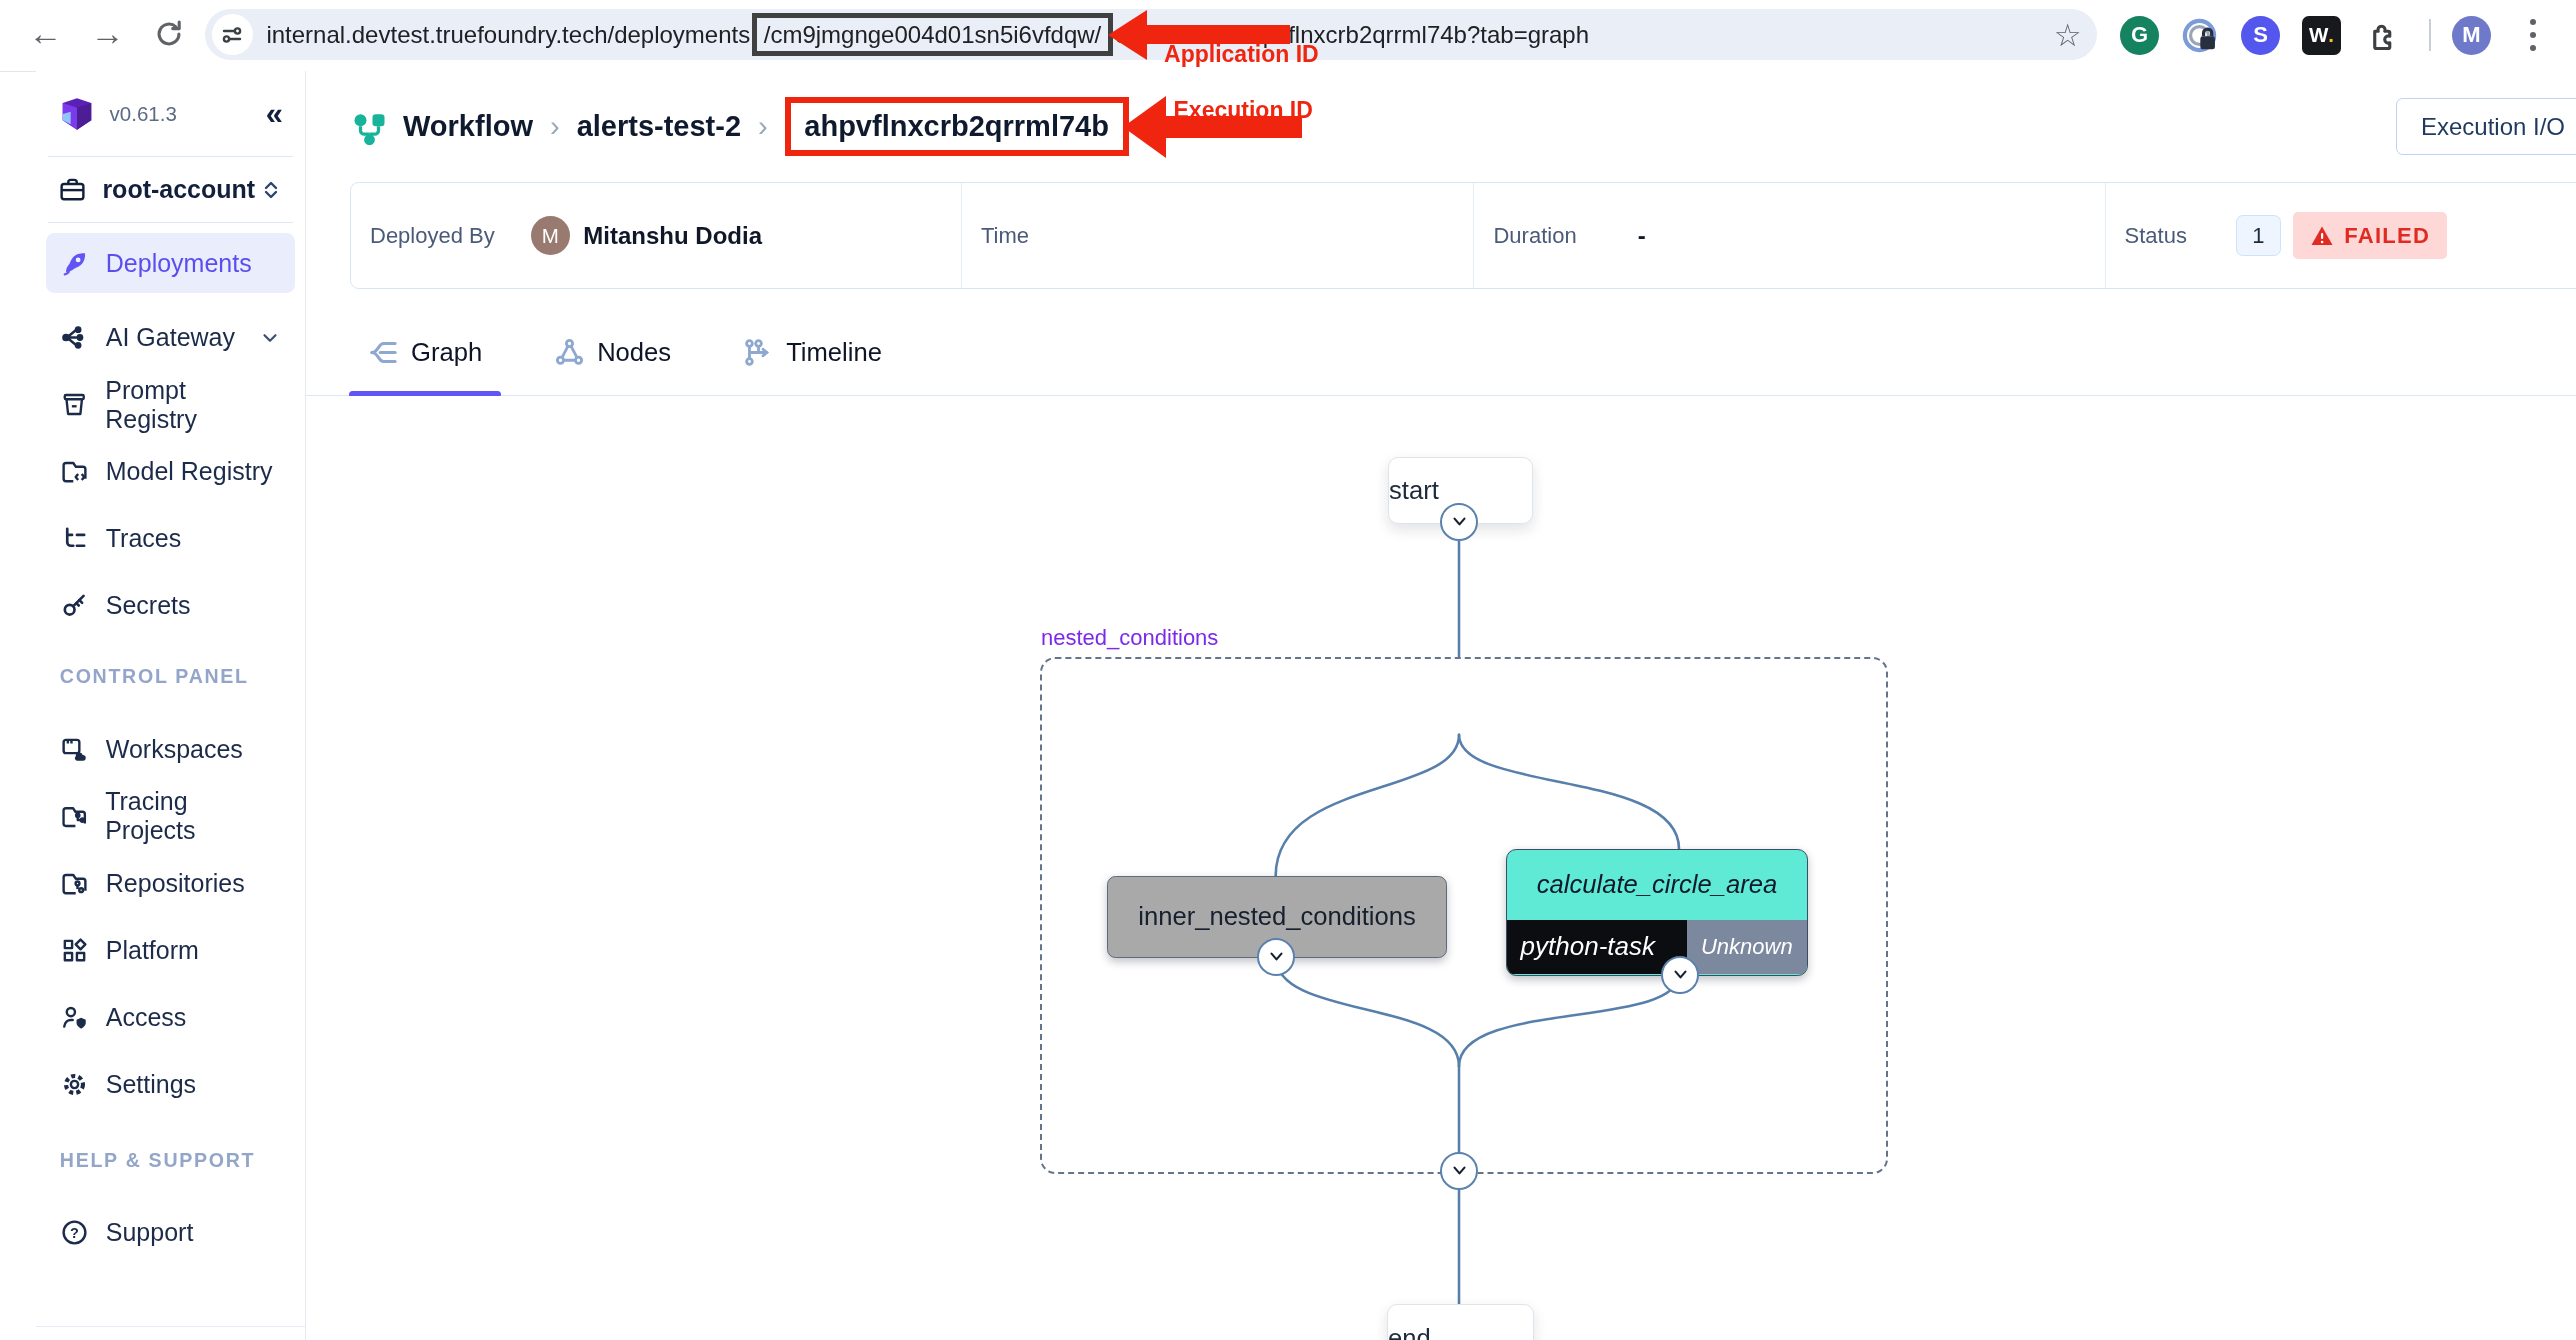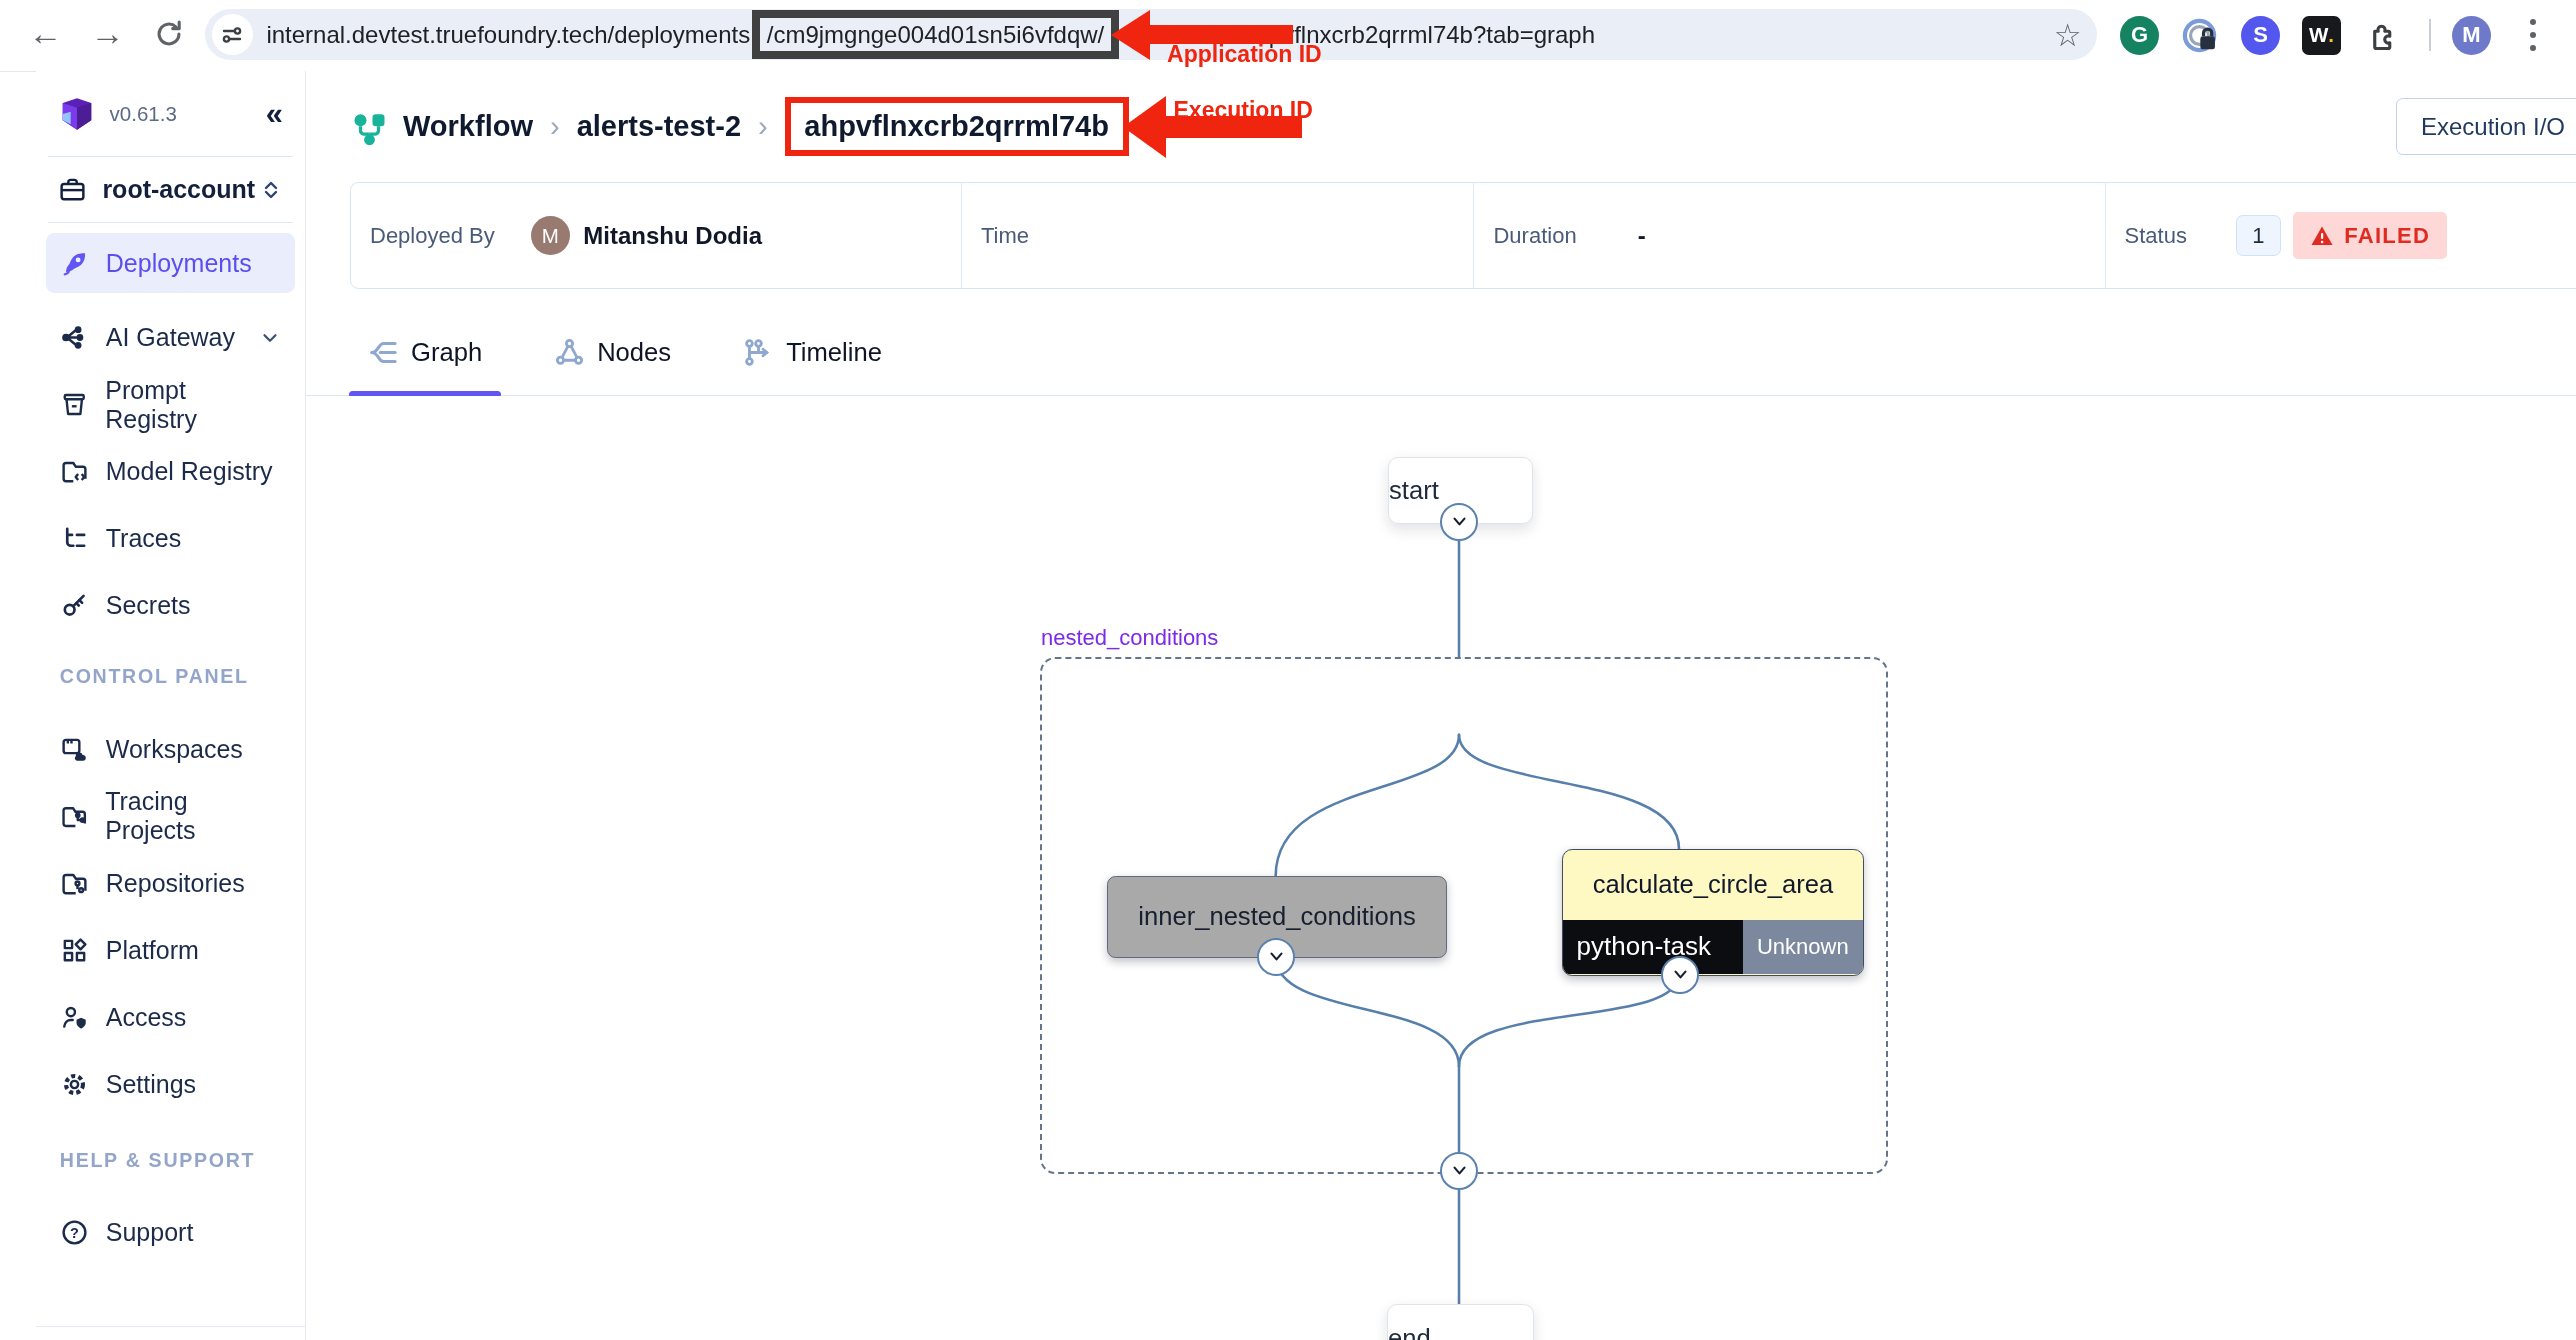--- a/index.html
+++ b/index.html
@@ -3,21 +3,21 @@
 <meta charset="utf-8">
 <style>
   html,body{margin:0;padding:0;background:#fff;}
   .root{position:relative;width:2576px;height:1341px;background:#fff;font-family:"Liberation Sans",sans-serif;overflow:hidden;}
   
   .browser{position:absolute;left:0;top:0;width:2576px;height:71px;background:#fff;border-bottom:1.7px solid #e3e6ea;}
   .bnav{position:absolute;top:12px;width:43px;height:43px;display:flex;align-items:center;justify-content:center;font-size:34px;color:#5f6368;}
   .urlbar{position:absolute;left:205px;top:9.4px;width:1892px;height:51px;border-radius:25.6px;background:#e9eef7;display:flex;align-items:center;padding-left:6.8px;box-sizing:border-box;}
   .tune-circle{width:41px;height:41px;border-radius:50%;background:#fff;display:flex;align-items:center;justify-content:center;flex:none;}
   .url-text{display:flex;align-items:center;margin-left:13.6px;font-size:24px;color:#202124;white-space:nowrap;}
-  .url-box{position:relative;z-index:3;border:8px solid #404040;padding:2.6px 6.8px;margin:0 1.7px;}
+  .url-box{position:relative;z-index:3;border:5px solid #404040;padding:2.6px 6.8px;margin:0 1.7px;}
   .url-star{position:absolute;right:15.4px;top:50%;transform:translateY(-50%);font-size:31px;color:#5f6368;}
   .ext{position:absolute;top:13.6px;width:43px;height:43px;display:flex;align-items:center;justify-content:center;}
   .badge-circle{width:39px;height:39px;border-radius:50%;display:flex;align-items:center;justify-content:center;color:#fff;font-weight:bold;font-size:22px;}
   .wsq{width:39px;height:39px;border-radius:6.8px;background:#17191c;color:#fff;display:flex;align-items:center;justify-content:center;font-weight:bold;font-size:20.5px;}
   .vdiv{position:absolute;left:2429px;top:19px;width:1.7px;height:32px;background:#c9ced6;}
   .dots{display:flex;flex-direction:column;gap:6.8px;}
   .dots i{width:6px;height:6px;border-radius:50%;background:#5f6368;}
   
   .ann-arrow{position:absolute;left:100%;top:50%;transform:translateY(-50%);display:flex;align-items:center;z-index:10;}
   .tri{width:0;height:0;border-top:25.6px solid transparent;border-bottom:25.6px solid transparent;border-right:39px solid #f0250f;}
@@ -69,21 +69,21 @@
   .tab.active::after{content:"";position:absolute;left:0;right:0;bottom:-3.4px;height:6.8px;border-radius:4.3px;background:#6355f5;}
   
   .canvas{position:relative;height:946px;overflow:hidden;background:#fff;}
   .edges{position:absolute;left:0;top:0;z-index:1;}
   .gnode{position:absolute;z-index:3;display:flex;align-items:center;background:#fff;border:1.7px solid #dfe3ea;border-radius:10.2px;box-shadow:0 5.1px 13.6px rgba(15,23,42,.12);font-size:25.6px;color:#1e293b;}
   .n-start{left:1082px;top:61px;width:143px;height:65px;}
   .n-end{left:1081px;top:908px;width:145px;height:68px;}
   .group{position:absolute;left:734px;top:261px;width:844px;height:513px;border:2.6px dashed #64748b;border-radius:15.4px;z-index:2;}
   .glabel{position:absolute;left:735px;top:229px;font-size:22px;color:#7d2ae8;z-index:2;}
   .n-inner{position:absolute;left:801px;top:480px;width:338px;height:80px;background:#a9a9a9;border:1.7px solid #5f6b7d;border-radius:8.5px;display:flex;align-items:center;justify-content:center;font-size:25.6px;color:#16202e;z-index:3;box-shadow:0 3.4px 8.5px rgba(15,23,42,.25);}
-  .n-calc{position:absolute;left:1256px;top:453px;width:300px;height:125px;background:#fef9c3;border:1.7px solid #3f4c63;border-radius:10.2px;overflow:hidden;z-index:3;box-shadow:0 3.4px 8.5px rgba(15,23,42,.25);}
+  .n-calc{position:absolute;left:1200px;top:453px;width:300px;height:125px;background:#5eead4;border:1.7px solid #3f4c63;border-radius:10.2px;overflow:hidden;z-index:3;box-shadow:0 3.4px 8.5px rgba(15,23,42,.25);font-style:italic;}
   .calc-title{height:70px;display:flex;align-items:center;justify-content:center;font-size:25.6px;color:#10182b;}
   .calc-row{display:flex;height:54px;}
   .calc-type{flex:1.38;background:#0c0d10;color:#fff;display:flex;align-items:center;padding-left:13.6px;font-size:26px;}
   .calc-status{flex:1;background:#7b889e;color:#fff;display:flex;align-items:center;justify-content:center;font-size:22px;text-align:center;}
   .port{position:absolute;width:38px;height:38px;border-radius:50%;background:#fff;border:2.6px solid #5b82ae;box-sizing:border-box;display:flex;align-items:center;justify-content:center;z-index:6;}
   .p-start{left:1134px;top:107px;}
   .p-inner{left:951px;top:542px;}
   .p-calc{left:1355px;top:560px;}
   .p-group{left:1134px;top:756px;}
   svg{display:block;}

